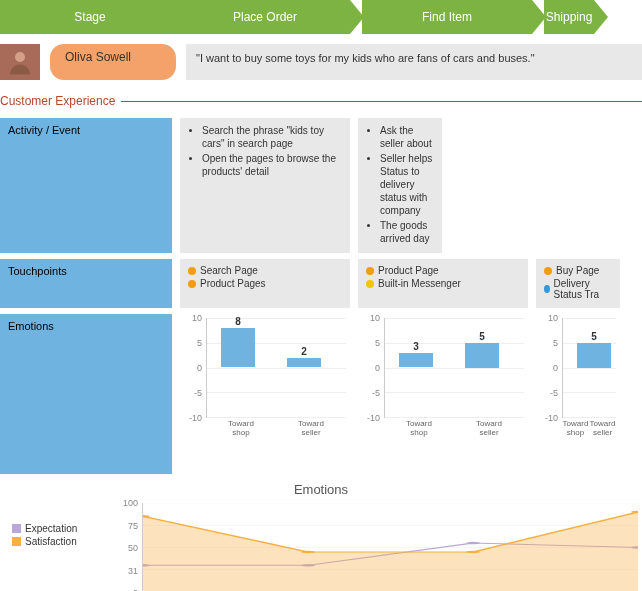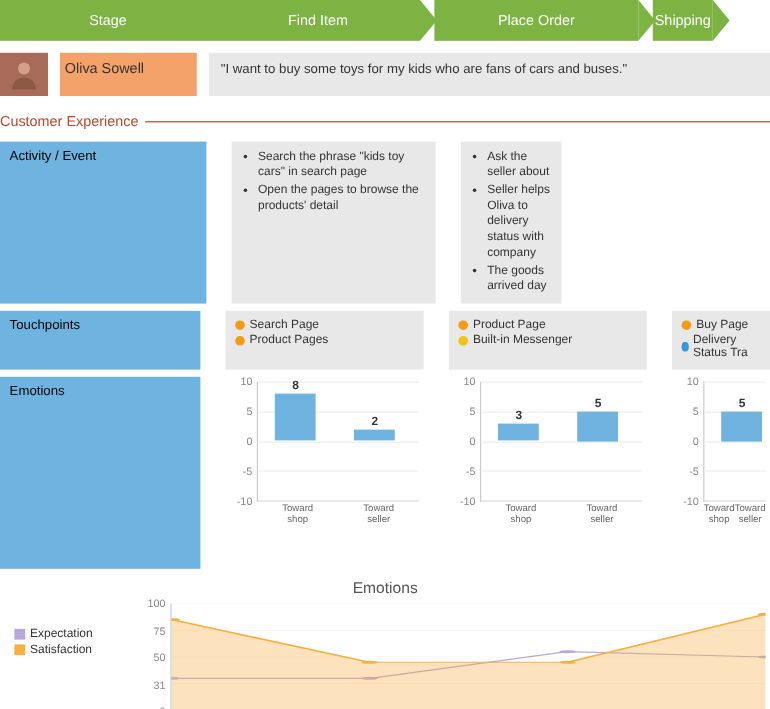--- a/index.html
+++ b/index.html
@@ -11,28 +11,28 @@
   .stage-arrow { width: 170px; position: relative; margin-right: 12px;}
   .stage-arrow::after {
     content: ""; position: absolute; right: -14px; top: 0; bottom: 0;
     border-left: 14px solid #7cb342; border-top: 17px solid transparent; border-bottom: 17px solid transparent;
   }
   .stage-arrow.last { width: 50px; margin-right:0;}
   
   .persona-row { display: flex; gap: 10px; margin-bottom: 14px; }
   .avatar { width: 40px; height: 36px; background: #a86b5a; display:flex; align-items:center; justify-content:center;}
   .avatar svg { width: 30px; height: 30px; }
-  .persona-name { width: 114px; background: #f4a26a; color: #333; padding: 6px 4px; font-size: 12px; }
+  .persona-name { width: 126px; background: #f4a26a; color: #333; padding: 6px 15px; font-size: 12px; border-radius: 14px; }
   .quote { flex: 1; background: #e8e8e8; padding: 8px 10px; font-size: 11px; color:#333;}
   
   .section-title-row { display:flex; align-items:center; gap:6px; margin-bottom:10px;}
   .section-title { color: #b5472a; font-size: 12px; white-space:nowrap;}
   .section-line { flex:1; height:1px; background:#b5472a;}
   
-  .grid-row { display: flex; gap: 21px; margin-bottom: 6px; }
+  .grid-row { display: flex; gap: 8px; margin-bottom: 6px; }
   .row-label { width: 172px; background: #6fb3e0; color: #000; padding: 6px 8px; font-size: 11px; }
   .row-label.tall { min-height: 100px; }
   .row-label.med { min-height: 36px; }
   .row-label.emo { min-height: 160px;}
   .cell { width: 170px; background: #e8e8e8; padding: 6px 8px; font-size: 10px; }
   .cell.last { width: 84px; overflow:hidden;}
   .cell ul { list-style: disc; margin-left: 14px; }
   .cell li { margin-bottom: 2px; line-height: 1.3;}
   
   .tp-item { display:flex; align-items:center; gap:4px; margin-bottom:2px;}
@@ -64,22 +64,22 @@
   .linechart{flex:1; height:90px; position:relative;}
   .lc-y{position:absolute; left:0; top:0; bottom:0; width:24px; text-align:right; color:#888; font-size:9px;}
   .lc-plot{position:absolute; left:26px; right:4px; top:0; bottom:0; border-left:1px solid #ccc; border-bottom:1px solid #ccc;}
   svg.lines{position:absolute; inset:0; width:100%; height:100%;}
 </style>
 </head>
 <body>
 
 <div class="stage-row">
   <div class="stage-cell stage-label">Stage</div>
+  <div class="stage-cell stage-arrow">Place Order</div>
   <div class="stage-cell stage-arrow">Find Item</div>
-  <div class="stage-cell stage-arrow">Place Order</div>
   <div class="stage-cell stage-arrow last">Shipping</div>
 </div>
 
 <div class="persona-row">
   <div class="avatar">
     <svg viewBox="0 0 24 24">
         <circle cx="12" cy="8" r="4" fill="#d4a088"></circle>
         <path d="M4 22c0-5 4-8 8-8s8 3 8 8z" fill="#8b5a44"></path>
       </svg>
   </div>
@@ -96,21 +96,21 @@
   <div class="row-label tall">Activity / Event</div>
   <div class="cell">
       <ul id="act0">
         <li>Search the phrase "kids toy cars" in search page</li>
         <li>Open the pages to browse the products' detail</li>
       </ul>
     </div>
   <div class="cell last">
       <ul id="act2">
         <li>Ask the seller about</li>
-        <li>Seller helps Oliva to delivery status with company</li>
+        <li>Seller helps Status to delivery status with company</li>
         <li>The goods arrived day</li>
       </ul>
     </div>
 </div>
 
 <div class="grid-row">
   <div class="row-label med">Touchpoints</div>
   <div class="cell" id="tp0">
       <div class="tp-item">
         <span class="dot orange"></span>

